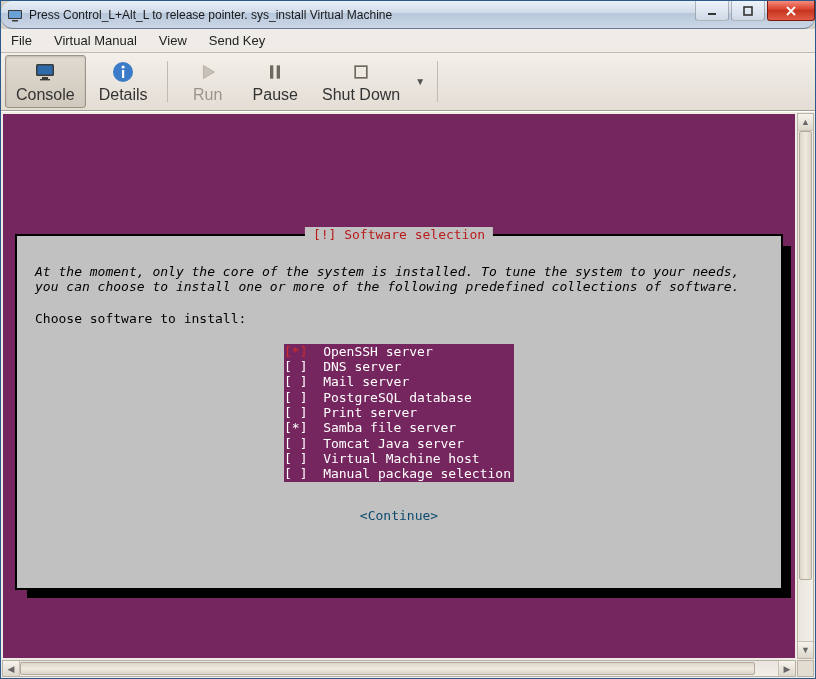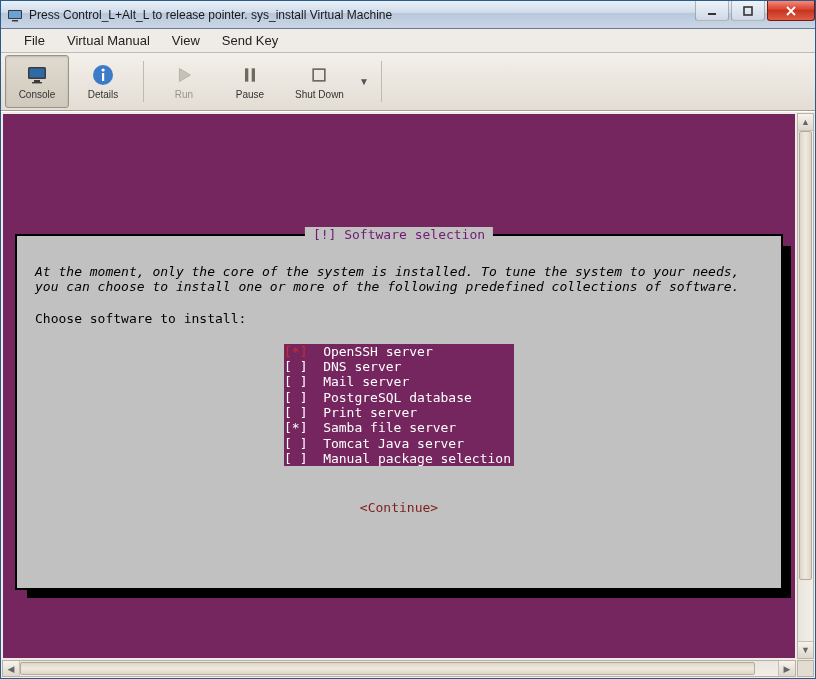--- a/index.html
+++ b/index.html
@@ -12,20 +12,21 @@
     border: 1px solid #2a5a8a;
   }
   
   .titlebar {
     height: 28px;
     background: linear-gradient(to bottom, #e8f0f8 0%, #d0dae8 45%, #b8c8dc 46%, #cad6e6 100%);
     border-bottom: 1px solid #6a7a90;
     display: flex; align-items: center;
     padding: 0 4px 0 6px;
     position: relative;
+    border-radius: 12px;
   }
   .titlebar .vm-icon {
     width: 16px; height: 16px; margin-right: 6px;
     display: flex; align-items: center; justify-content: center;
   }
   .titlebar .title-text {
     color: #1a1a1a; font-size: 12px;
     flex: 1;
   }
   .winbtns { display: flex; gap: 2px; position: absolute; right: 0; top: 0; }
@@ -45,38 +46,38 @@
     color: #fff; border-color: #7a1a0e;
   }
   .winbtn svg { width: 12px; height: 12px; }
 
   
   .menubar {
     height: 24px;
     background: #efebe7;
     border-bottom: 1px solid #bfbab3;
     display: flex; align-items: center;
-    padding: 0 19px; gap: 14px;
+    padding: 0 6px; gap: 14px;
     font-size: 13px; color: #222;
   }
   .menubar .item { padding: 2px 4px; }
 
   
   .toolbar {
     height: 58px;
     background: linear-gradient(to bottom, #f3efea, #e3ddd4);
     border-bottom: 1px solid #a59e93;
     display: flex; align-items: stretch;
     padding: 2px 4px; gap: 2px;
   }
   .tbtn {
     display: flex; flex-direction: column; align-items: center; justify-content: center;
     min-width: 64px; padding: 2px 10px;
     border: 1px solid transparent; border-radius: 3px;
-    font-size: 10px; color: #333;
+    font-size: 16px; color: #333;
   }
   .tbtn.active {
     border-color: #9a9488;
     background: linear-gradient(to bottom, #e0dad0, #d0c9bd);
     box-shadow: inset 0 1px 2px rgba(0,0,0,0.15);
   }
   .tbtn.disabled { color: #9a958c; }
   .tbtn.disabled svg * { stroke: #b4aea4; fill: #c7c1b7; }
   .tbtn .ticon { width: 24px; height: 24px; margin-bottom: 2px; display:flex; align-items:center; justify-content:center;}
   .tsplit { display:flex; align-items:center; }
@@ -148,38 +149,38 @@
   .installer .panel {
     position:relative;
     background:#c1c1c1;
     border:2px solid #000;
     padding: 28px 18px 22px 18px;
     min-height: 356px;
   }
   .installer .legend {
     position:absolute; top:-9px; left:50%; transform:translateX(-50%);
     background:#c1c1c1; padding:0 8px;
-    color:#701a75; font-weight:normal;
+    color:#b91c1c; font-weight:normal;
     white-space:nowrap;
   }
   .installer .intro { white-space: pre-wrap; line-height: 1.18; font-style: italic; }
   .installer .prompt { margin-top: 16px; }
   .softlist {
     margin: 18px auto 0 auto;
     width: 230px;
     background:#75265f;
     color:#fff;
     padding: 0;
     line-height: 1.18;
   }
   .softlist .row { white-space: pre; }
   .softlist .row .mark { }
   .softlist .row.cursor .mark { color:#d02a2a; }
   .continue {
-    text-align:center; margin-top: 34px; color:#7f1d1d;
+    text-align:center; margin-top: 26px; color:#0c4a6e;
   }
 </style>
 </head>
 <body>
 
 <div class="titlebar">
   <span class="vm-icon">
     <svg viewBox="0 0 16 16">
         <rect x="1" y="3" width="14" height="9" rx="1" fill="#3a3a3a"></rect>
         <rect x="2" y="4" width="12" height="7" fill="#6aa2d8"></rect>
@@ -277,20 +278,21 @@
         <div class="intro">At the moment, only the core of the system is installed. To tune the system to your needs, you can choose to install one or more of the following predefined collections of software.</div>
         <div class="prompt">Choose software to install:</div>
         <div class="softlist" id="softlist">
             <div class="row cursor"><span class="mark">[*]</span>  OpenSSH server</div>
             <div class="row"><span class="mark">[ ]</span>  DNS server</div>
             <div class="row"><span class="mark">[ ]</span>  Mail server</div>
             <div class="row"><span class="mark">[ ]</span>  PostgreSQL database</div>
             <div class="row"><span class="mark">[ ]</span>  Print server</div>
             <div class="row"><span class="mark">[*]</span>  Samba file server</div>
             <div class="row"><span class="mark">[ ]</span>  Tomcat Java server</div>
+            <div class="row"><span class="mark">[ ]</span>  Virtual Machine host</div>
             <div class="row"><span class="mark">[ ]</span>  Manual package selection</div>
           </div>
         <div class="continue">&lt;Continue&gt;</div>
       </div>
     </div>
 
   </div>
 
   <div class="vscroll">
     <div class="arrow">▲</div>

